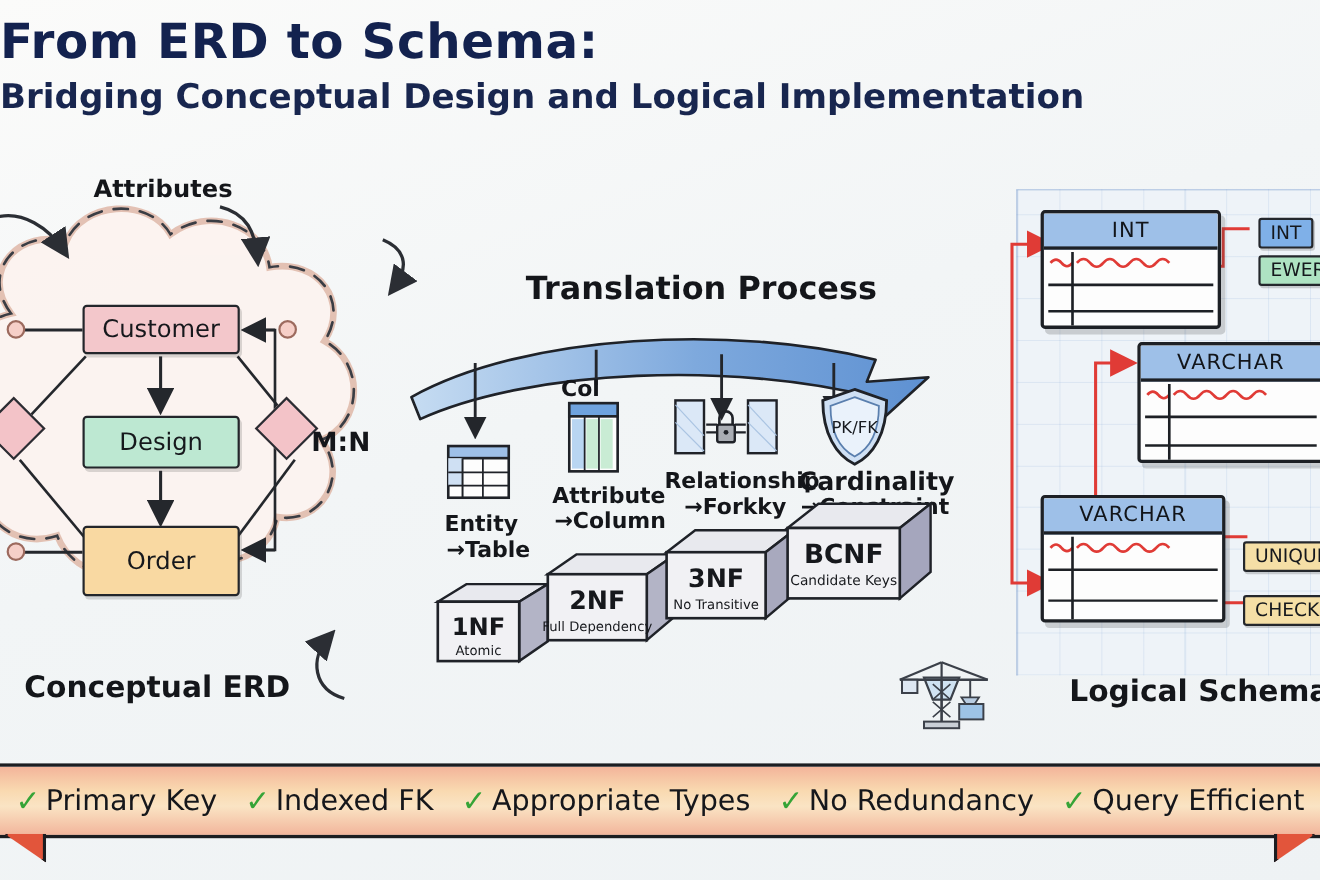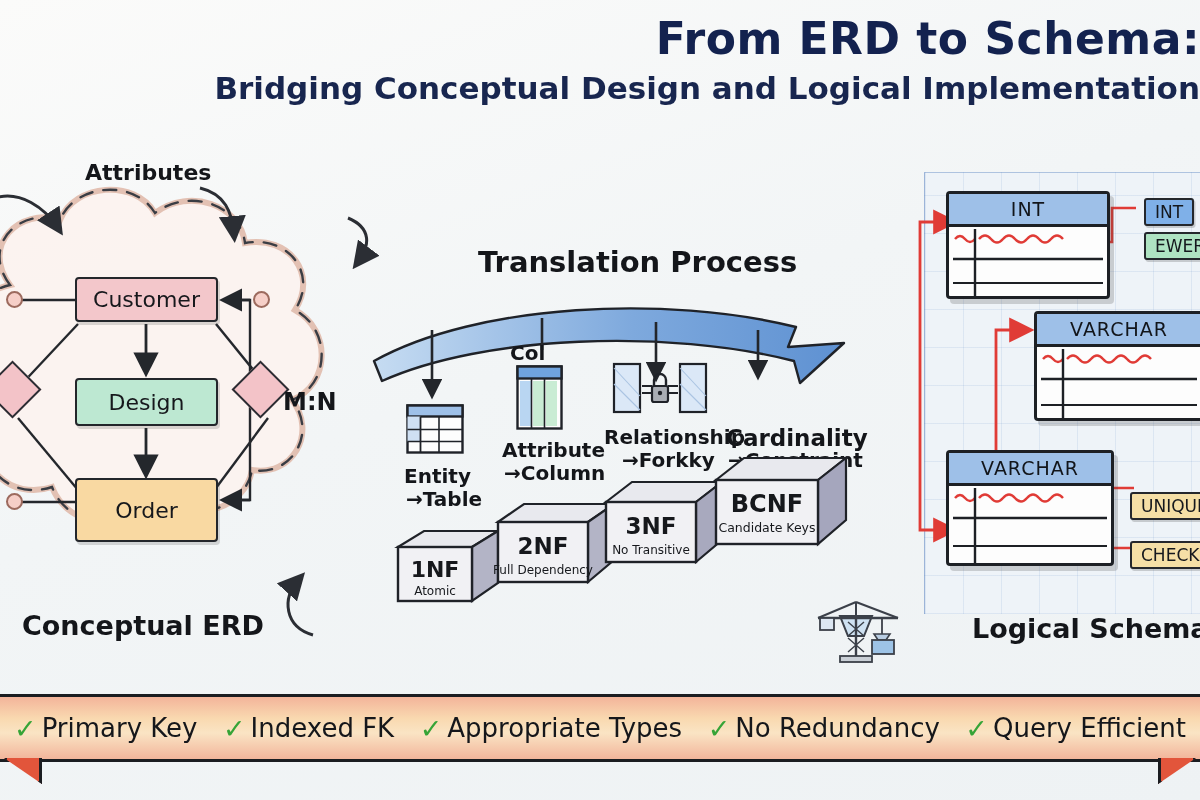--- a/index.html
+++ b/index.html
@@ -8,21 +8,21 @@
     font-family:"DejaVu Sans", sans-serif;
     background:#f4f6f7;
     position:relative;
   }
   #canvas {
     position:absolute; inset:0; width:1200px; height:800px;
     background:linear-gradient(160deg,#fbfbfa 0%,#f2f5f6 45%,#eef2f4 100%);
     overflow:hidden;
   }
   
-  .title-wrap { position:absolute; top:16px; left:0; width:1200px; text-align:right; }
+  .title-wrap { position:absolute; top:16px; left:0; width:1200px; text-align:left; }
   .title-main {
     font-family:"DejaVu Sans", sans-serif;
     font-size:44px; font-weight:bold; color:#13224f;
     letter-spacing:.5px; line-height:1.05;
   }
   .title-sub {
     font-family:"DejaVu Sans", sans-serif;
     font-size:31px; font-weight:bold; color:#18264f;
     margin-top:8px; letter-spacing:0px;
   }
@@ -267,20 +267,27 @@
       <line x1="56" y1="24" x2="66" y2="24" stroke="#1f2228" stroke-width="2"></line>
       <line x1="56" y1="31" x2="66" y2="31" stroke="#1f2228" stroke-width="2"></line>
       <path d="M42,24 v-6 a6,6 0 0,1 12,0 v6" fill="none" stroke="#1f2228" stroke-width="2.4"></path>
       <rect x="40" y="24" width="16" height="16" rx="2" fill="#a9adb4" stroke="#1f2228" stroke-width="2.2"></rect>
       <circle cx="48" cy="31" r="2.2" fill="#1f2228"></circle>
     </svg>
   </div>
   <div class="hlabel" style="left:604px; top:425px; font-size:20px;">Relationship</div>
   <div class="hlabel" style="left:622px; top:448px; font-size:20px;">→Forkky</div>
 
+  <div class="icon-box" style="left:744px; top:352px;">
+    <svg width="66" height="72">
+      <path d="M33,2 L62,12 C62,42 50,62 33,70 C16,62 4,42 4,12 Z" fill="#cfe0f4" stroke="#1f2228" stroke-width="2.6"></path>
+      <path d="M33,9 L55,17 C55,41 46,56 33,63 C20,56 11,41 11,17 Z" fill="#eaf2fb" stroke="#5a7fae" stroke-width="1.6"></path>
+      <text x="33" y="42" text-anchor="middle" font-family="DejaVu Sans, sans-serif" font-size="15" fill="#181b20">PK/FK</text>
+    </svg>
+  </div>
   <div class="hlabel" style="left:726px; top:425px; font-size:23px;">Cardinality</div>
   <div class="hlabel" style="left:728px; top:448px; font-size:20px;">→Constraint</div>
 
   <div class="nf-block" style="left:392px; top:525px;">
     <svg width="108" height="82">
       <polygon points="6,22 32,6 106,6 80,22" fill="#e8e9ee" stroke="#1f2228" stroke-width="2.2"></polygon>
       <polygon points="80,22 106,6 106,58 80,76" fill="#b3b4c6" stroke="#1f2228" stroke-width="2.2"></polygon>
       <rect x="6" y="22" width="74" height="54" fill="#f1f1f4" stroke="#1f2228" stroke-width="2.4"></rect>
       <text x="43" y="52" text-anchor="middle" font-family="DejaVu Sans, sans-serif" font-size="22" font-weight="bold" fill="#16181c">1NF</text>
       <text x="43" y="70" text-anchor="middle" font-family="DejaVu Sans, sans-serif" font-size="12" fill="#16181c">Atomic</text>

